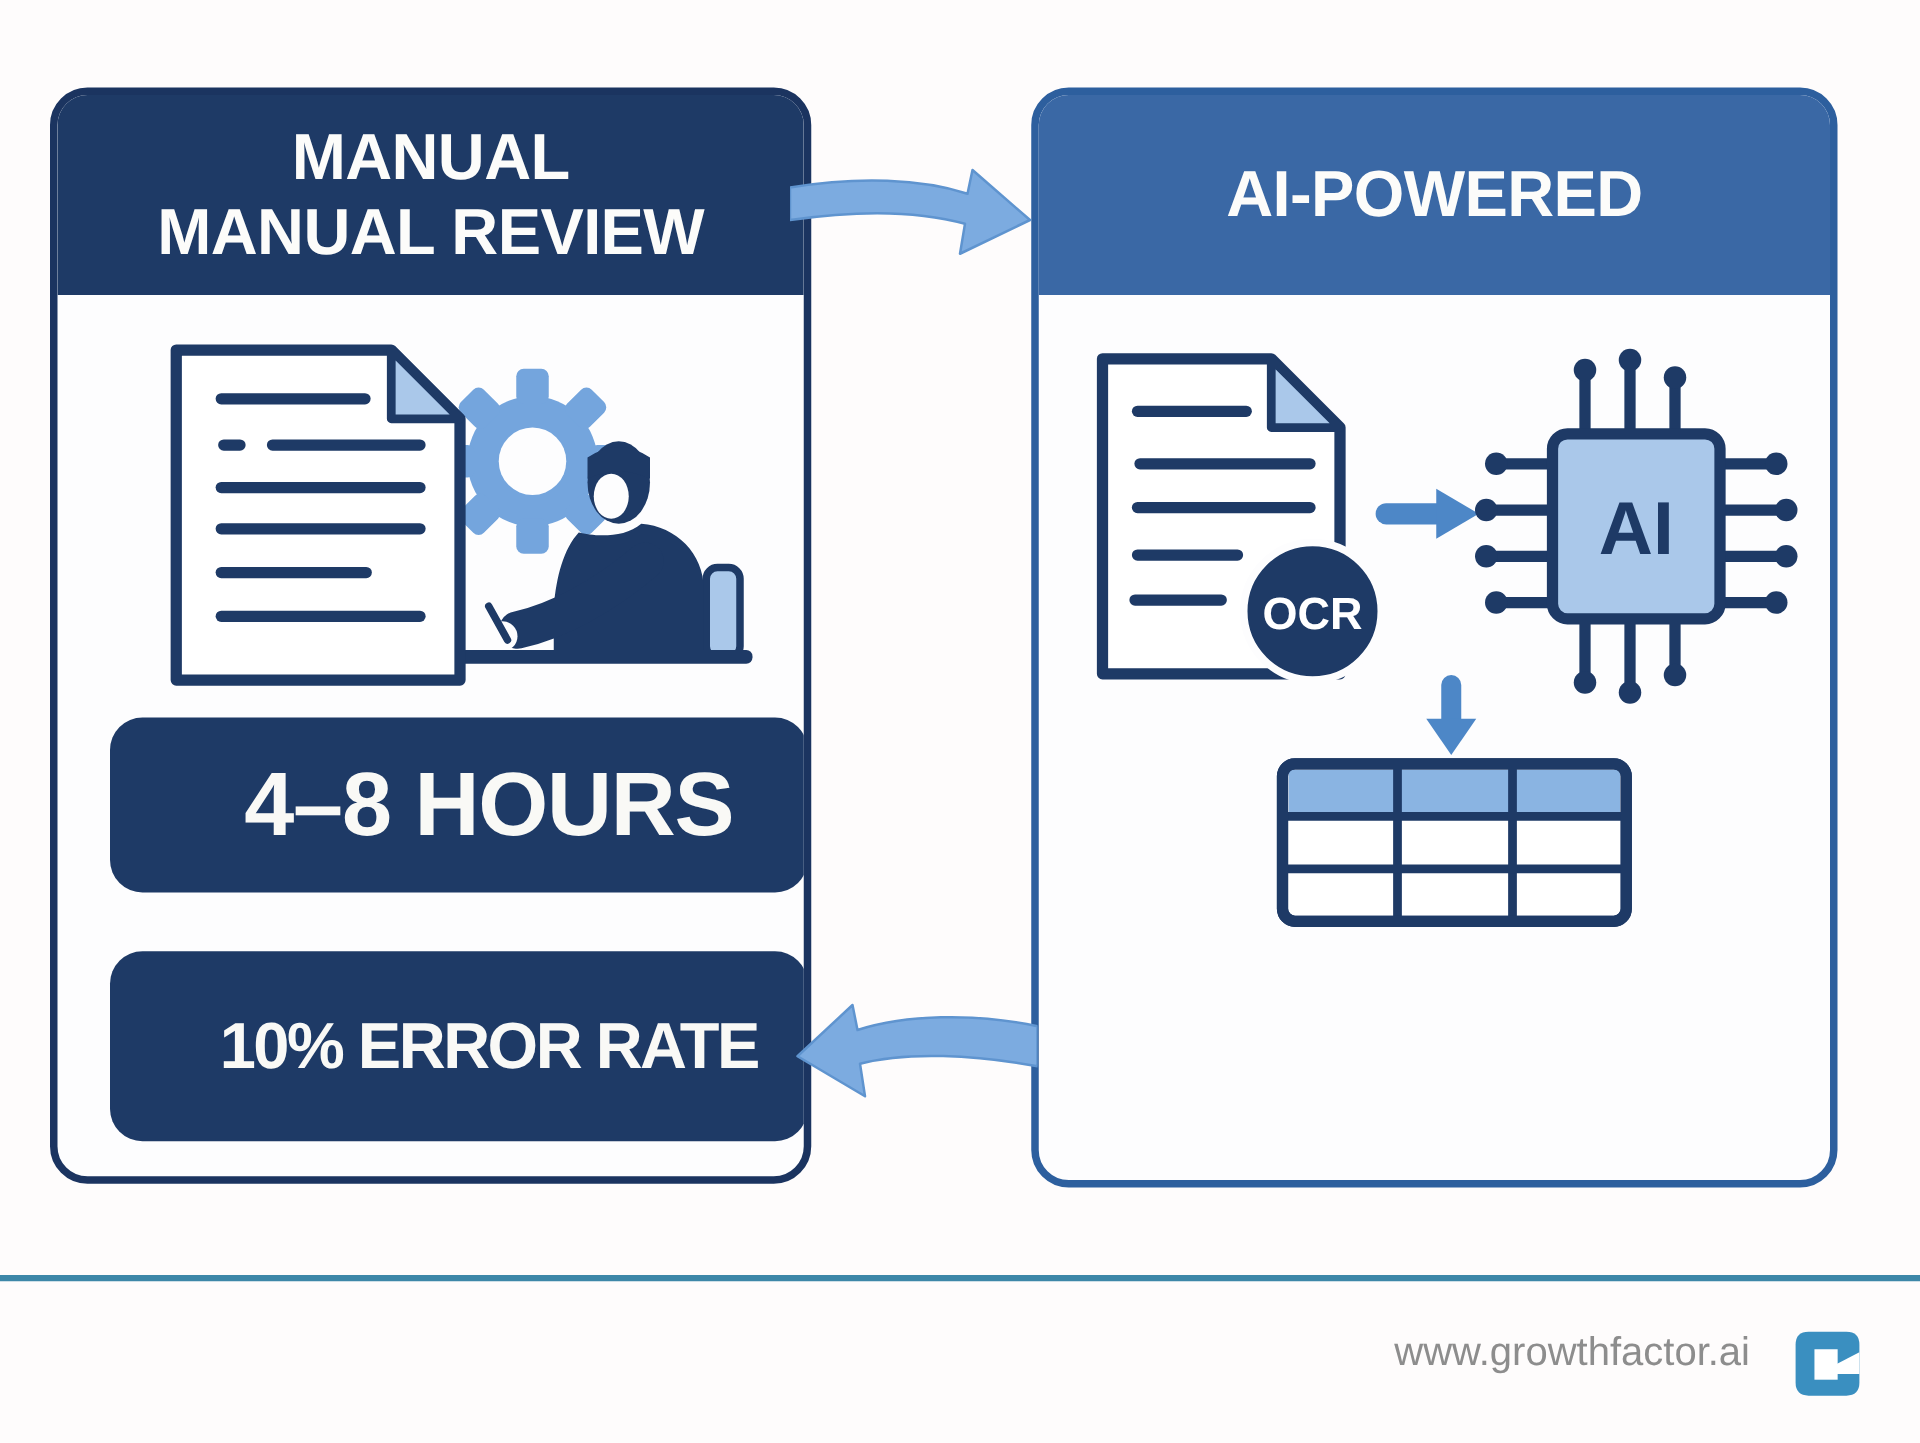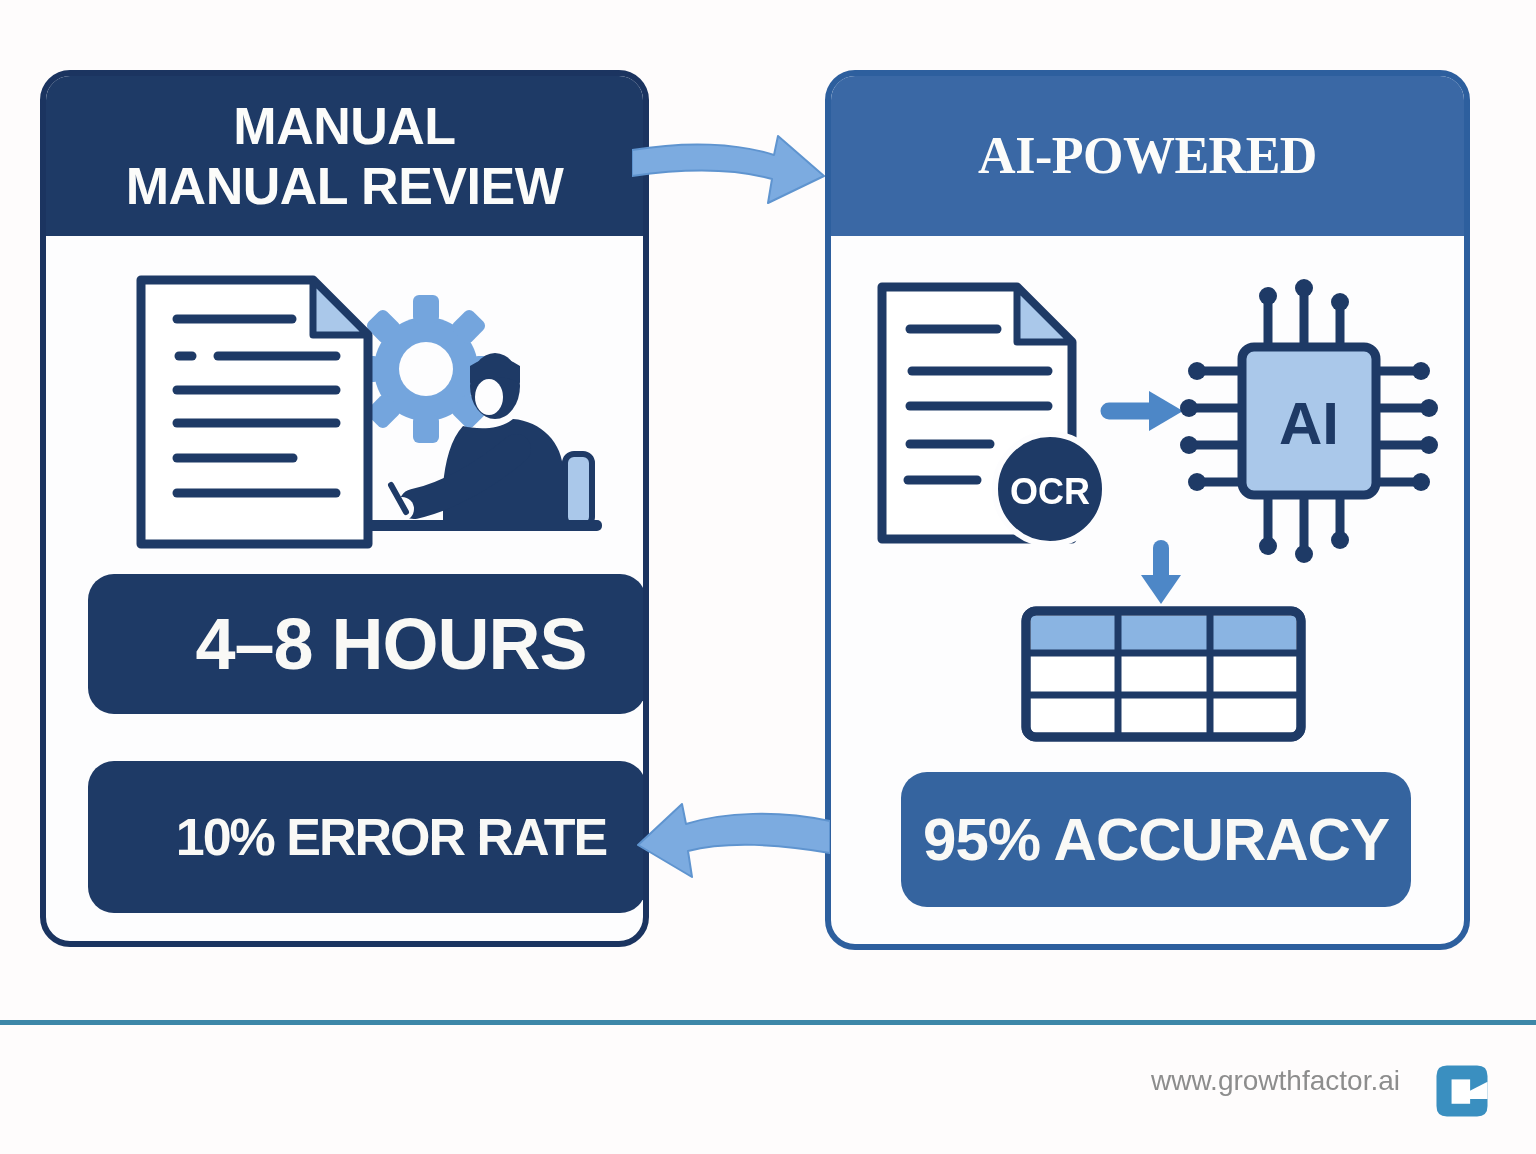--- a/index.html
+++ b/index.html
@@ -14,21 +14,21 @@
   .card{position:absolute;border-radius:30px;overflow:hidden;background:var(--card_bg,#fdfdfe);}
   .card-left{left:40px;top:70px;width:597px;height:865px;border:6px solid var(--card_border_left,#1b3460);}
   .card-right{left:825px;top:70px;width:633px;height:868px;border:6px solid var(--card_border_right,#2d5f9e);}
   .card-header{
     position:absolute;left:0;top:0;right:0;height:160px;
     display:flex;flex-direction:column;align-items:center;justify-content:center;
     color:#fcfcfa;font-weight:bold;font-size:52px;line-height:1.16;letter-spacing:-0.5px;
     text-align:right;
   }
   .header-dark{background:var(--navy,#1e3a66);}
-  .header-blue{background:var(--blue_header,#3a68a5);font-family:Liberation Serif, serif;}
+  .header-blue{background:var(--blue_header,#3a68a5);}
   
   .badge{
     position:absolute;border-radius:26px;
     display:flex;align-items:center;justify-content:center;
     color:#f9f9f6;font-weight:bold;text-align:center;
   }
   .badge-dark{background:var(--navy,#1e3a66);padding-left:48px;}
   .badge-blue{background:var(--blue_badge,#35649f);}
   .badge-hours{left:42px;top:498px;width:510px;height:140px;font-size:72px;letter-spacing:-1px;}
   .badge-error{left:42px;top:685px;width:510px;height:152px;font-size:52px;letter-spacing:-2px;}
@@ -42,21 +42,21 @@
   .fill-smallarrow{fill:var(--small_arrow_blue,#4d87c7);}
   .stroke-smallarrow{stroke:var(--small_arrow_blue,#4d87c7);}
   .fill-tablehead{fill:var(--table_header_blue,#8ab4e2);}
   .svg-abs{position:absolute;}
   .doc-line{stroke:var(--navy,#1e3a66);stroke-width:9;stroke-linecap:round;}
   svg text{font-family:"Liberation Sans",sans-serif;font-weight:bold;}
   
   .divider{position:absolute;left:0;top:1020px;width:1536px;height:5px;background:var(--divider_teal,#3d87a8);}
   .brand-block{position:absolute;top:1058px;right:136px;text-align:right;}
   .brand-name{font-size:29px;font-weight:bold;color:var(--text_dark,#3c3c3c);line-height:32px;}
-  .brand-url{font-size:28px;color:var(--text_gray,#8d8d8d);line-height:30px;margin-top:8px;margin-left:16px;}
+  .brand-url{font-size:32px;color:var(--text_gray,#8d8d8d);line-height:30px;margin-top:8px;margin-left:16px;}
   .brand-logo{position:absolute;left:1433px;top:1062px;width:58px;height:58px;}
 </style>
 </head>
 <body>
 
 <div class="canvas">
 
   <div class="card card-left">
     <div class="card-header header-dark">
       <div>MANUAL</div>
@@ -188,23 +188,20 @@
         <g class="stroke-navy" stroke-width="7">
           <line x1="287" y1="375" x2="287" y2="501"></line>
           <line x1="379" y1="375" x2="379" y2="501"></line>
           <line x1="195" y1="417" x2="470" y2="417"></line>
           <line x1="195" y1="459" x2="470" y2="459"></line>
         </g>
         <rect x="195" y="375" width="275" height="126" rx="10" fill="none" class="stroke-navy" stroke-width="9"></rect>
       </g>
     </svg>
 
-    <div class="badge badge-blue badge-accuracy">
-      <span>95% ACCURACY</span>
-    </div>
   </div>
 
   <svg class="svg-abs" style="left:632px;top:128px;" width="196" height="90" viewBox="0 0 196 90">
     <path class="fill-arrow" stroke="#5f94cf" stroke-width="2" stroke-linejoin="round" d="M0,22 C55,13 105,15 142,27 L146,8 L192,48 L136,75 L140,51 C104,41 55,40 0,48 Z"></path>
   </svg>
   <svg class="svg-abs" style="left:630px;top:793px;" width="200" height="92" viewBox="0 0 200 92">
     <path class="fill-arrow" stroke="#5f94cf" stroke-width="2" stroke-linejoin="round" d="M200,28 C148,17 94,19 56,31 L52,11 L8,52 L62,84 L58,58 C96,48 150,51 200,60 Z"></path>
   </svg>
 
   <div class="divider"></div>

